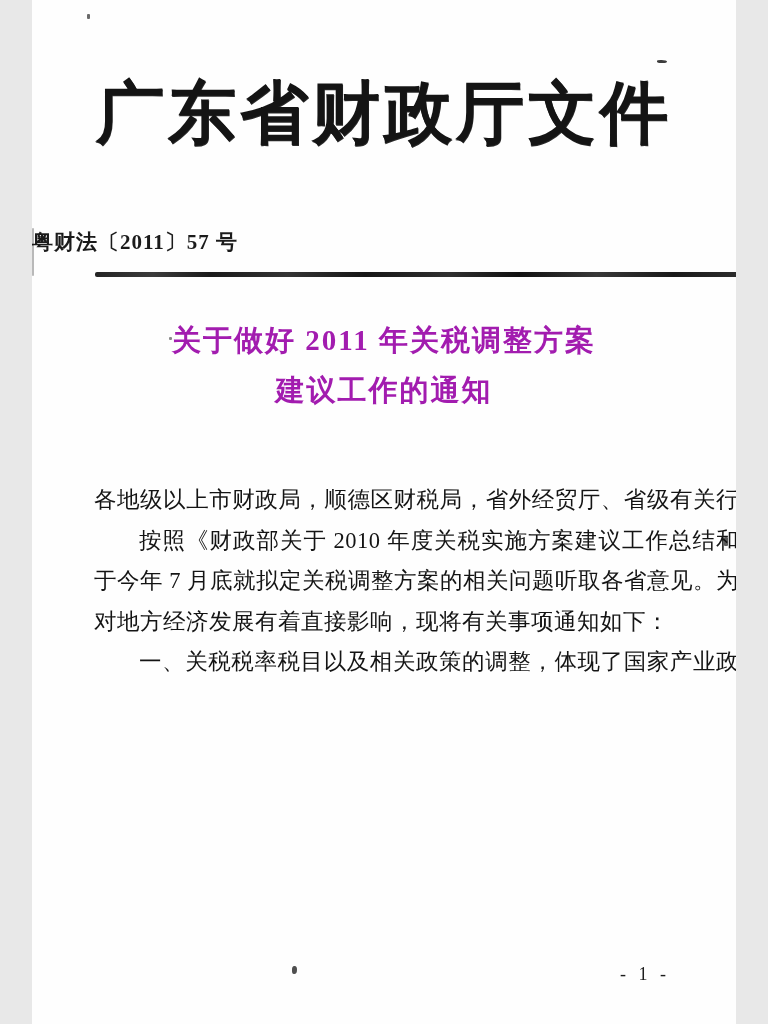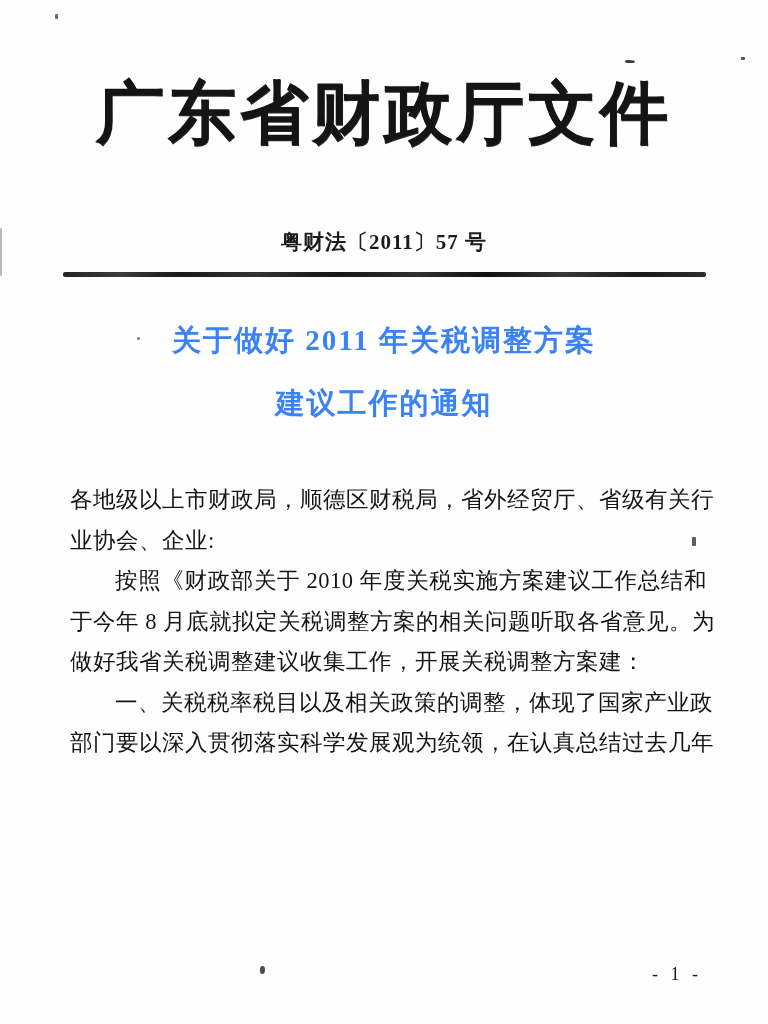--- a/index.html
+++ b/index.html
@@ -1,21 +1,21 @@
 <!DOCTYPE html>
 <html><head>
 <meta charset="utf-8">
 <style>
   * { margin: 0; padding: 0; box-sizing: border-box; }
   html, body { background: #e8e8e8; }
   body { font-family: "Liberation Serif", "DejaVu Serif", serif; }
 
   .page {
     position: relative;
-    width: 768px;
+    width: 704px;
     height: 1024px;
     margin: 0 auto;
     background: #fefefe;
     overflow: hidden;
     color: #161616;
   }
 
   
   .org-title {
     position: absolute;
@@ -30,21 +30,20 @@
     text-shadow: 0.5px 0.5px 0 #2a2a2a;
     white-space: nowrap;
   }
 
   
   .doc-number {
     position: absolute;
     top: 228px;
     left: 0;
     width: 100%;
-    text-align: center;
     font-size: 21px;
     font-weight: 700;
     letter-spacing: 1px;
     color: #1b1b1b;
   }
 
   
   .rule {
     position: absolute;
     top: 272px;
@@ -59,46 +58,45 @@
   }
 
   
   .subject {
     position: absolute;
     top: 326px;
     left: 0;
     width: 100%;
     text-align: center;
     font-weight: 700;
-    color: #3b82f6;
+    color: #a21caf;
   }
   .subject .t-line {
     font-size: 29px;
     letter-spacing: 2px;
     line-height: 1;
   }
-  .subject .t-line + .t-line { margin-top: 34px; }
+  .subject .t-line + .t-line { margin-top: 21px; }
 
   
   .body-text {
     position: absolute;
     top: 480px;
     left: 62px;
     width: 645px;
     font-size: 22.5px;
     line-height: 40.5px;
     color: #141414;
     font-weight: 500;
   }
   .line {
     text-align: justify;
     text-align-last: justify;
     white-space: nowrap;
     letter-spacing: 0.5px;
-    margin-left: 8px;
   }
   .line.short {
     text-align-last: auto;
     white-space: normal;
   }
   .line.indent { text-indent: 2em; }
 
   
   .page-number {
     position: absolute;
@@ -143,25 +141,23 @@
 
   <div class="rule"></div>
 
   <div class="subject">
     <div class="t-line">关于做好 2011 年关税调整方案</div>
     <div class="t-line">建议工作的通知</div>
   </div>
 
   <div class="body-text">
     <div class="line">各地级以上市财政局，顺德区财税局，省外经贸厅、省级有关行</div>
-    <div class="line short">业协会、企业:</div>
 
     <div class="line indent">按照《财政部关于 2010 年度关税实施方案建议工作总结和</div>
-    <div class="line">于今年 8 月底就拟定关税调整方案的相关问题听取各省意见。为</div>
-    <div class="line short">做好我省关税调整建议收集工作，开展关税调整方案建：</div>
+    <div class="line">于今年 7 月底就拟定关税调整方案的相关问题听取各省意见。为</div>
+    <div class="line short">对地方经济发展有着直接影响，现将有关事项通知如下：</div>
 
     <div class="line indent">一、关税税率税目以及相关政策的调整，体现了国家产业政</div>
-    <div class="line">部门要以深入贯彻落实科学发展观为统领，在认真总结过去几年</div>
   </div>
 
   <div class="page-number">- 1 -</div>
 
 </div>
 
 </body></html>

